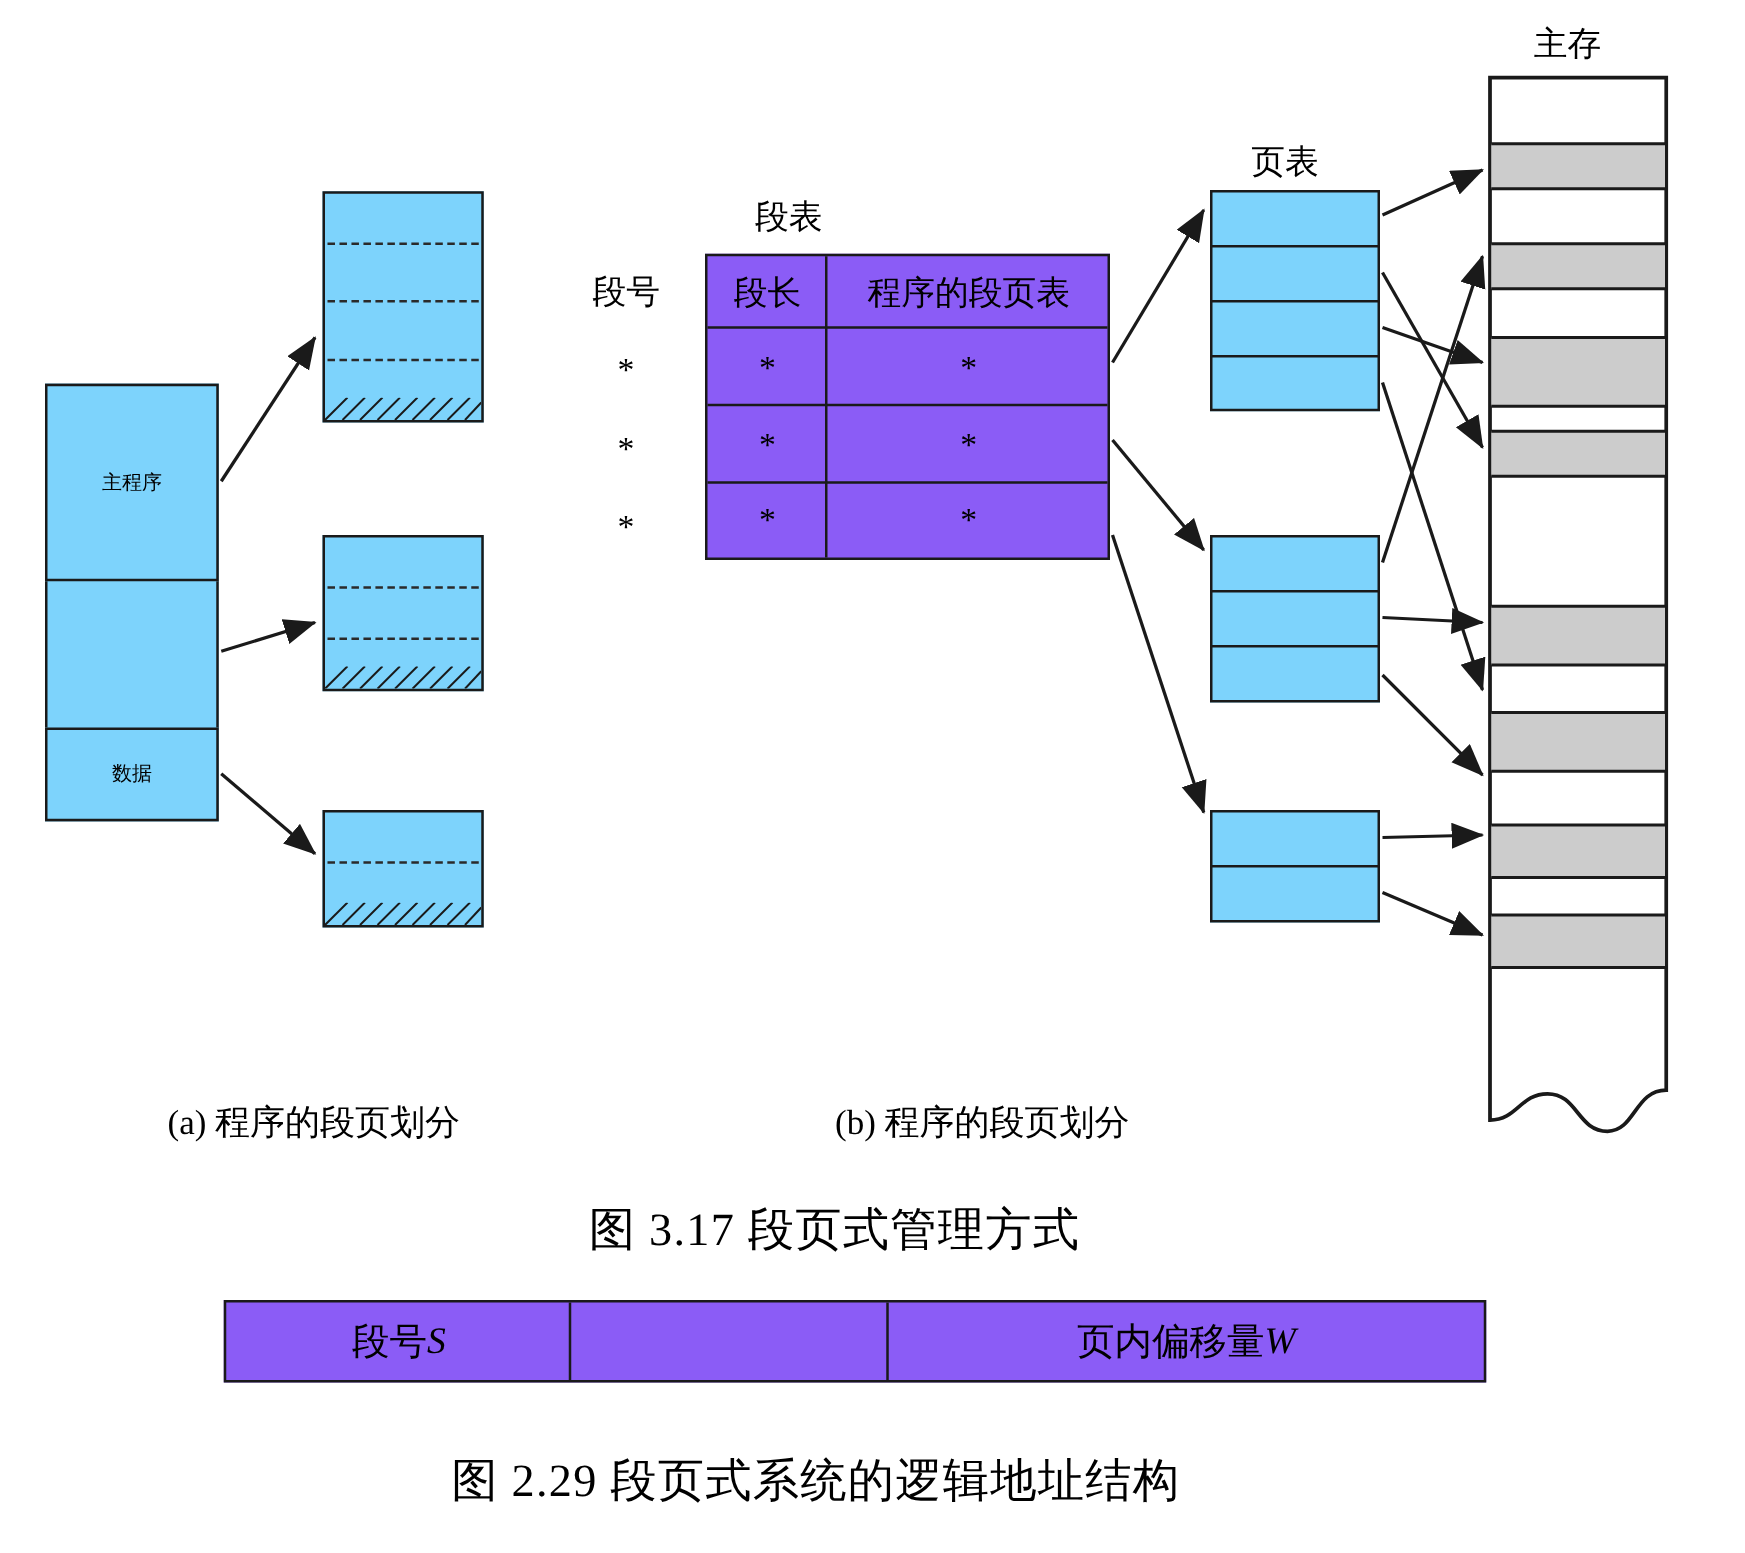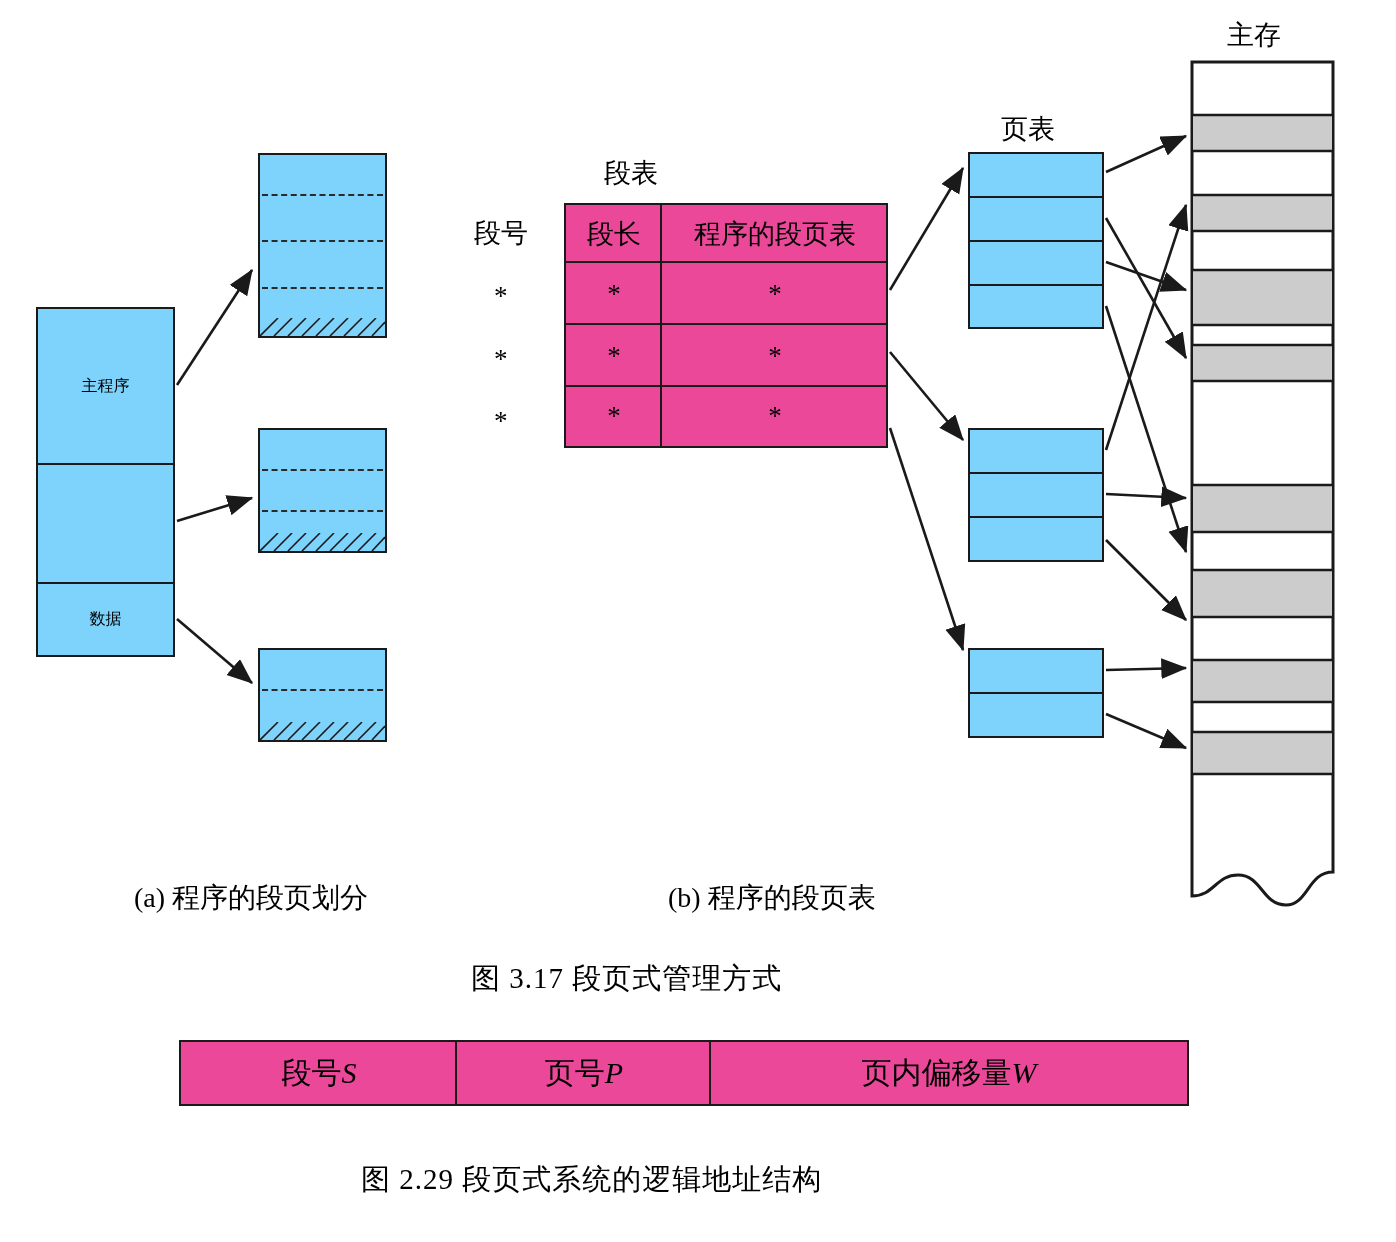--- a/index.html
+++ b/index.html
@@ -42,41 +42,41 @@
     left: 0;
     top: 0;
     width: 1396px;
     height: 1242px;
     pointer-events: none;
   }
   .tbl {
     position: absolute;
     border: 2px solid #1a1a1a;
     box-sizing: border-box;
-    background: #ec4899;
+    background: #8b5cf6;
   }
   .tbl .cell {
     position: absolute;
     box-sizing: border-box;
     display: flex;
     align-items: center;
     justify-content: center;
     font-size: 27px;
   }
   .vline { position: absolute; width: 2px; background: #1a1a1a; }
   .hline { position: absolute; height: 2px; background: #1a1a1a; }
   .dash { position: absolute; height: 0; border-top: 2px dashed #2a2a2a; }
   .caption {
     position: absolute;
     font-size: 28px;
     white-space: nowrap;
   }
   .figtitle {
     position: absolute;
-    font-size: 29px;
+    font-size: 37px;
     white-space: nowrap;
     letter-spacing: 1px;
   }
   .addr-cell {
     position: absolute;
     box-sizing: border-box;
     display: flex;
     align-items: center;
     justify-content: center;
     font-size: 30px;
@@ -257,32 +257,28 @@
       <line x1="1106" y1="450" x2="1186" y2="205"></line>
       <line x1="1106" y1="494" x2="1186" y2="498"></line>
       <line x1="1106" y1="540" x2="1186" y2="620"></line>
 
       <line x1="1106" y1="670" x2="1186" y2="668"></line>
       <line x1="1106" y1="714" x2="1186" y2="748"></line>
     </g>
   </svg>
 
   <div class="caption" style="left:134px; top:879px;">(a) 程序的段页划分</div>
-  <div class="caption" style="left:668px; top:879px;">(b) 程序的段页表</div>
+  <div class="caption" style="left:668px; top:879px;">(b) 程序的段页划分</div>
 
   <div class="figtitle" style="left:471px; top:959px;">图 3.17   段页式管理方式</div>
 
   <div class="tbl" style="left:179px; top:1040px; width:1010px; height:66px;">
     <div class="addr-cell" style="left:0px; top:0px; width:276px; height:62px;">
       <span>段号 </span>
         <span class="ital">S</span>
-    </div>
-    <div class="addr-cell" style="left:276px; top:0px; width:254px; height:62px;">
-      <span>页号 </span>
-        <span class="ital">P</span>
     </div>
     <div class="addr-cell" style="left:530px; top:0px; width:476px; height:62px;">
       <span>页内偏移量 </span>
         <span class="ital">W</span>
     </div>
     <div class="vline" style="left:274px; top:0px; height:62px;"></div>
     <div class="vline" style="left:528px; top:0px; height:62px;"></div>
   </div>
 
   <div class="figtitle" style="left:361px; top:1160px;">图 2.29   段页式系统的逻辑地址结构</div>

